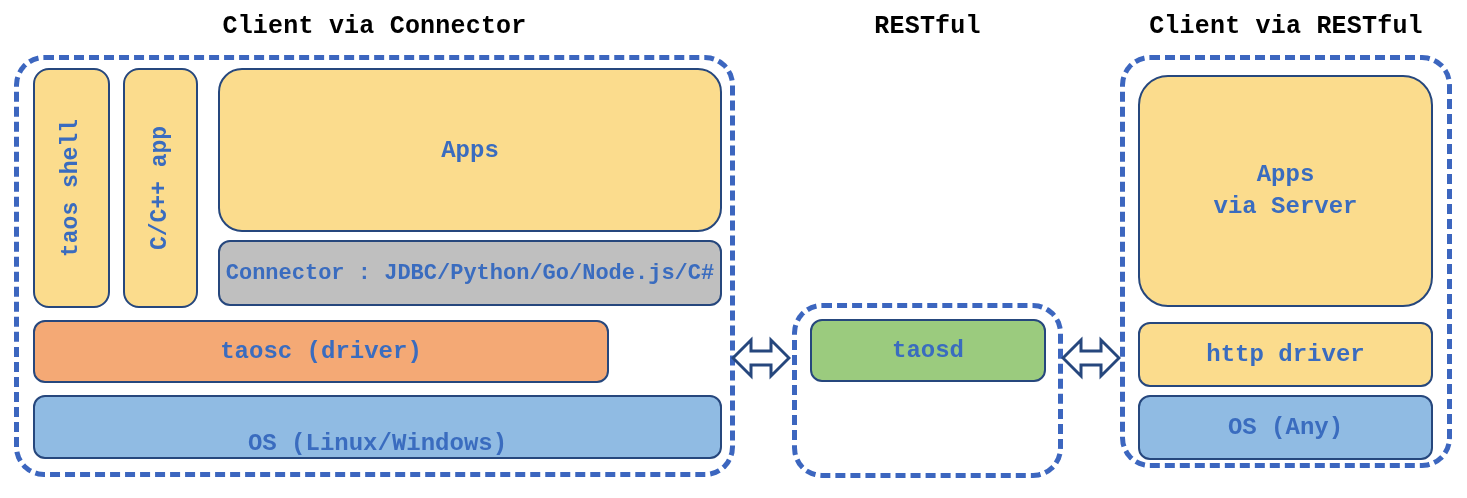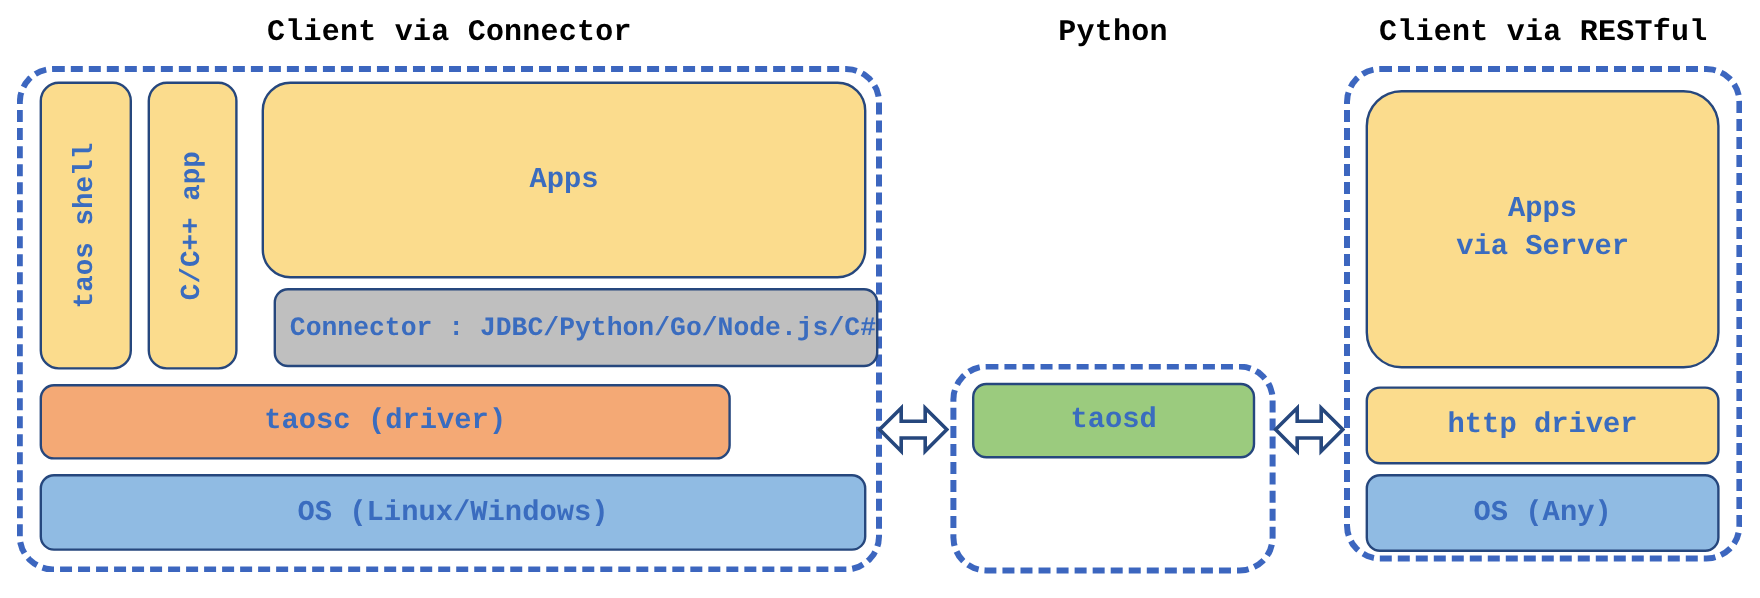--- a/index.html
+++ b/index.html
@@ -34,46 +34,46 @@
   .fs22{font-size:22px;}
   .two-line{display:flex;flex-direction:column;align-items:center;line-height:1.35;}
   .arrow{position:absolute;width:60px;height:44px;}
 </style>
 </head>
 <body>
 
 <div id="page">
 
   <div class="section-title" style="left:14px;width:721px;">Client via Connector</div>
-  <div class="section-title" style="left:792px;width:271px;">Python</div>
+  <div class="section-title" style="left:792px;width:271px;">RESTful</div>
   <div class="section-title" style="left:1120px;width:332px;">Client via RESTful</div>
 
   <div class="dashed-box" style="left:14px;top:55px;width:721px;height:422px;"></div>
 
   <div class="node fill-yellow vert" style="left:33px;top:68px;width:77px;height:240px;border-radius:16px;">
     <span class="lbl">taos shell</span>
   </div>
 
   <div class="node fill-yellow vert" style="left:123px;top:68px;width:75px;height:240px;border-radius:16px;">
     <span class="lbl">C/C++ app</span>
   </div>
 
   <div class="node fill-yellow fs24" style="left:218px;top:68px;width:504px;height:164px;border-radius:24px;">
     <span class="lbl">Apps</span>
   </div>
 
-  <div class="node fill-gray fs22" style="left:228px;top:240px;width:504px;height:66px;border-radius:12px;justify-content:flex-end;">
+  <div class="node fill-gray fs22" style="left:218px;top:240px;width:504px;height:66px;border-radius:12px;">
     <span class="lbl">Connector : JDBC/Python/Go/Node.js/C#</span>
   </div>
 
   <div class="node fill-orange fs24" style="left:33px;top:320px;width:576px;height:63px;border-radius:12px;">
     <span class="lbl">taosc (driver)</span>
   </div>
 
-  <div class="node fill-blue fs24" style="left:33px;top:395px;width:689px;height:64px;border-radius:12px;">
+  <div class="node fill-blue fs24" style="left:33px;top:395px;width:689px;height:64px;border-radius:12px;align-items:flex-end;">
     <span class="lbl">OS (Linux/Windows)</span>
   </div>
 
   <svg class="arrow" style="left:731px;top:336px;" viewBox="0 0 60 44">
     <polygon points="2,22 20,4 20,15 40,15 40,4 58,22 40,40 40,29 20,29 20,40" fill="#FFFFFF" stroke="#26477D" stroke-width="3" stroke-linejoin="miter"></polygon>
   </svg>
 
   <div class="dashed-box" style="left:792px;top:303px;width:271px;height:175px;"></div>
 
   <div class="node fill-green fs24" style="left:810px;top:319px;width:236px;height:63px;border-radius:12px;">

